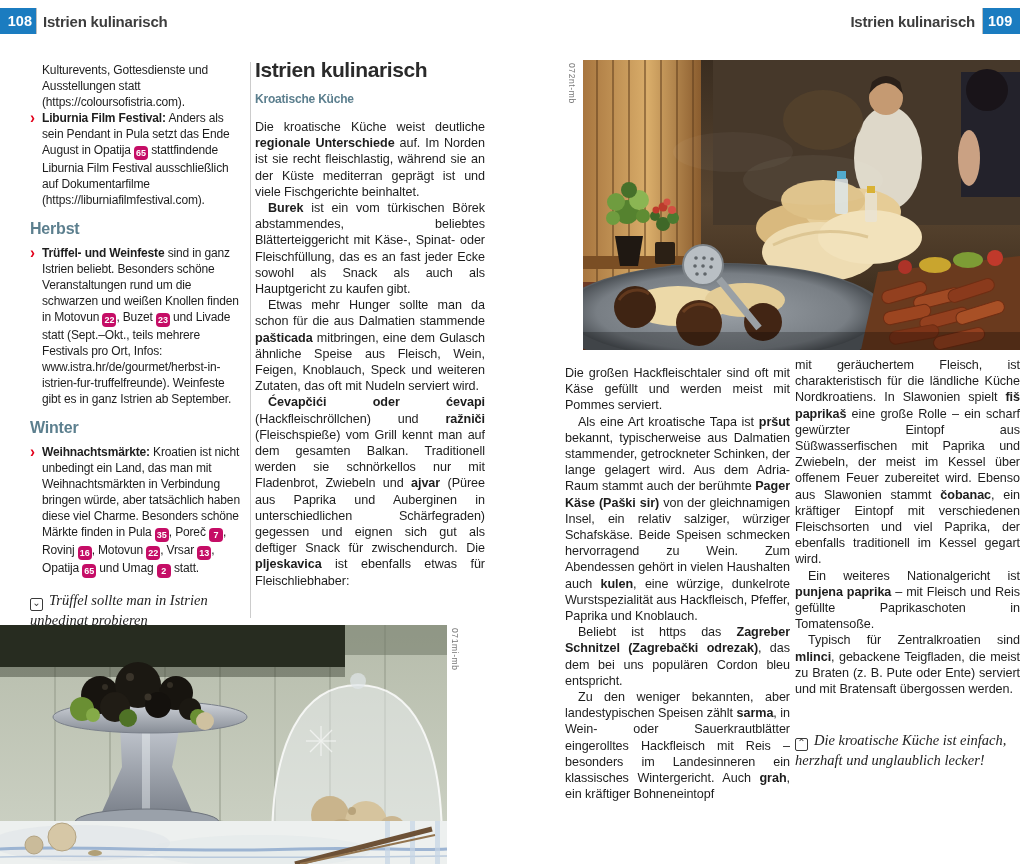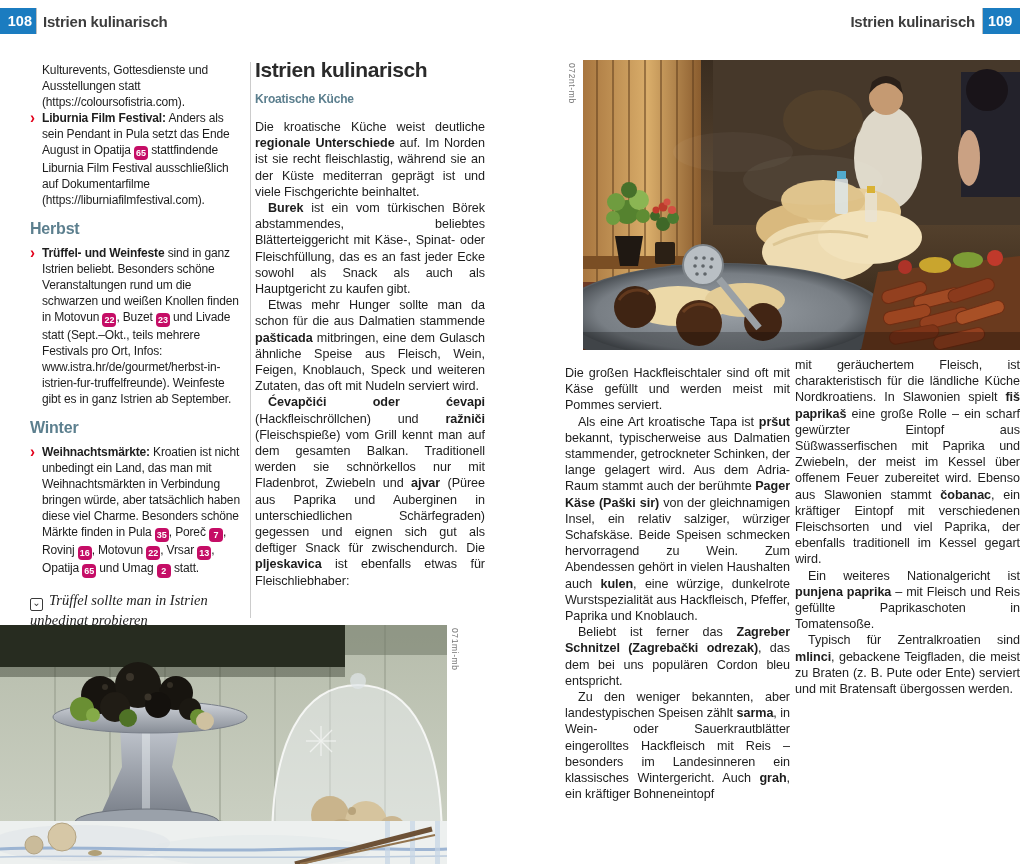--- a/index.html
+++ b/index.html
@@ -241,28 +241,31 @@
       <rect x="284" y="126" width="8" height="7" fill="#d7ae2b"></rect>
       <ellipse cx="230" cy="120" rx="70" ry="25" fill="#ffffff" opacity="0.05"></ellipse>
       <ellipse cx="150" cy="92" rx="60" ry="20" fill="#ffffff" opacity="0.04"></ellipse>
       <rect x="0" y="272" width="437" height="18" fill="#000000" opacity="0.25"></rect>
     </svg>
   </div>
 
   <div class="rcolA bodytext">
     <p><span>Die großen Hackfleischtaler sind oft mit Käse gefüllt und werden meist mit Pommes serviert.</span></p>
     <p class="ind"><span>Als eine Art kroatische Tapa ist </span><b>pršut</b><span> bekannt, typischerweise aus Dalmatien stammender, getrockneter Schinken, der lange gelagert wird. Aus dem Adria-Raum stammt auch der berühmte </span><b>Pager Käse (Paški sir)</b><span> von der gleichnamigen Insel, ein relativ salziger, würziger Schafskäse. Beide Speisen schmecken hervorragend zu Wein. Zum Abendessen gehört in vielen Haushalten auch </span><b>kulen</b><span>, eine würzige, dunkelrote Wurstspezialität aus Hackfleisch, Pfeffer, Paprika und Knoblauch.</span></p>
-    <p class="ind"><span>Beliebt ist ferner das </span><b>Zagreber Schnitzel (Zagrebački odrezak)</b><span>, das dem bei uns populären Cordon bleu entspricht.</span></p>
+    <p class="ind"><span>Beliebt ist https das </span><b>Zagreber Schnitzel (Zagrebački odrezak)</b><span>, das dem bei uns populären Cordon bleu entspricht.</span></p>
     <p class="ind"><span>Zu den weniger bekannten, aber landestypischen Speisen zählt </span><b>sarma</b><span>, in Wein- oder Sauerkrautblätter eingerolltes Hackfleisch mit Reis – besonders im Landesinneren ein klassisches Wintergericht. Auch </span><b>grah</b><span>, ein kräftiger Bohneneintopf</span></p>
   </div>
 
   <div class="rcolB bodytext">
     <p><span>mit geräuchertem Fleisch, ist charakteristisch für die ländliche Küche Nordkroatiens. In Slawonien spielt </span><b>fiš paprikaš</b><span> eine große Rolle – ein scharf gewürzter Eintopf aus Süßwasserfischen mit Paprika und Zwiebeln, der meist im Kessel über offenem Feuer zubereitet wird. Ebenso aus Slawonien stammt </span><b>čobanac</b><span>, ein kräftiger Eintopf mit verschiedenen Fleischsorten und viel Paprika, der ebenfalls traditionell im Kessel gegart wird.</span></p>
     <p class="ind"><span>Ein weiteres Nationalgericht ist </span><b>punjena paprika</b><span> – mit Fleisch und Reis gefüllte Paprikaschoten in Tomatensoße.</span></p>
     <p class="ind"><span>Typisch für Zentralkroatien sind </span><b>mlinci</b><span>, gebackene Teigfladen, die meist zu Braten (z. B. Pute oder Ente) serviert und mit Bratensaft übergossen werden.</span></p>
+    <div class="caption">
+      <span class="cap-icon">⌃</span><span>Die kroatische Küche ist einfach, herzhaft und unglaublich lecker!</span>
+    </div>
   </div>
 
   <span class="credit credit-bottom">071mi-mb</span>
   <div class="photo-bottom">
     <svg viewBox="0 0 447 239" preserveAspectRatio="none">
       <defs>
         <linearGradient id="gWall" x1="0" y1="0" x2="0" y2="1">
           <stop offset="0" stop-color="#b6bcab"></stop>
             <stop offset="1" stop-color="#ced3c6"></stop>
         </linearGradient>

